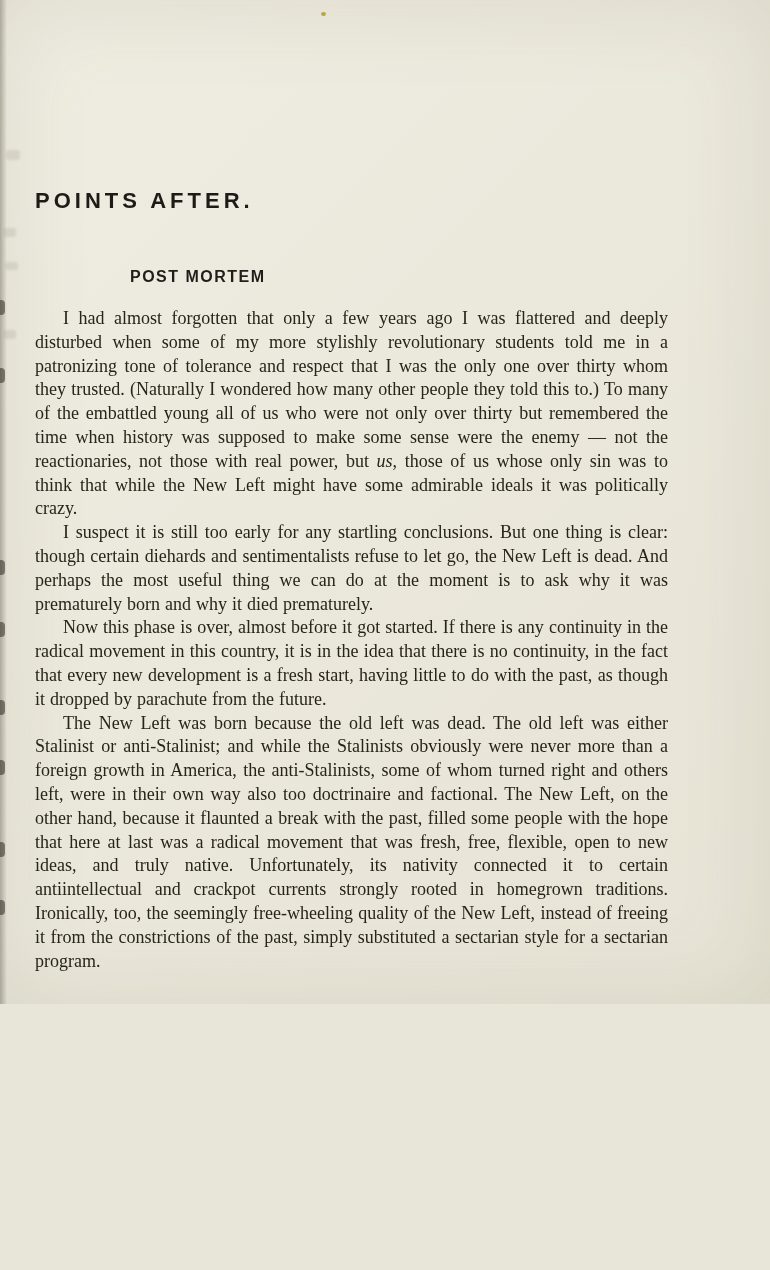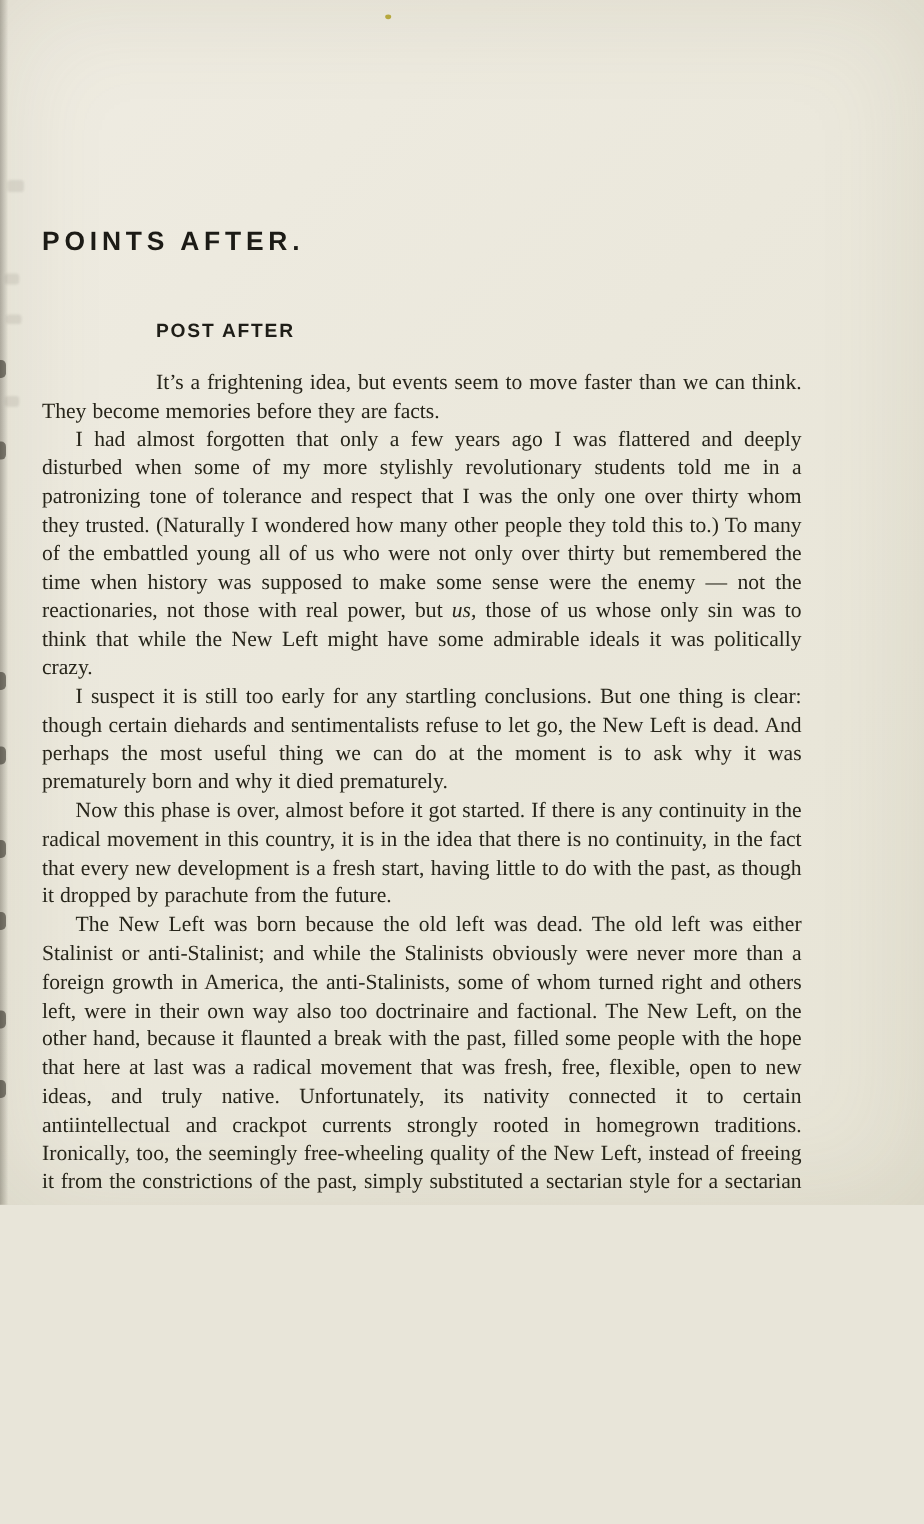--- a/index.html
+++ b/index.html
@@ -116,23 +116,22 @@
 
   <div class="speck"></div>
 
   <div class="smudge" style="left:6px; top:150px; width:14px; height:10px;"></div>
   <div class="smudge" style="left:4px; top:228px; width:12px; height:9px;"></div>
   <div class="smudge" style="left:5px; top:262px; width:13px; height:8px;"></div>
   <div class="smudge" style="left:4px; top:330px; width:12px; height:9px;"></div>
 
   <h1 class="title">POINTS AFTER.</h1>
 
-  <h2 class="section-heading">POST AFTER</h2>
+  <h2 class="section-heading">POST MORTEM</h2>
 
   <div class="body-text">
-    <p class="para first">It’s a frightening idea, but events seem to move faster than we can think. They become memories before they are facts.</p>
     <p class="para"><span>I had almost forgotten that only a few years ago I was flattered and deeply disturbed when some of my more stylishly revolutionary students told me in a patronizing tone of tolerance and respect that I was the only one over thirty whom they trusted. (Naturally I wondered how many other people they told this to.) To many of the embattled young all of us who were not only over thirty but remembered the time when history was supposed to make some sense were the enemy — not the reactionaries, not those with real power, but </span><span style="font-style: italic;">us,</span><span> those of us whose only sin was to think that while the New Left might have some admirable ideals it was politically crazy.</span></p>
     <p class="para">I suspect it is still too early for any startling conclusions. But one thing is clear: though certain diehards and sentimentalists refuse to let go, the New Left is dead. And perhaps the most useful thing we can do at the moment is to ask why it was prematurely born and why it died prematurely.</p>
     <p class="para">Now this phase is over, almost before it got started. If there is any continuity in the radical movement in this country, it is in the idea that there is no continuity, in the fact that every new development is a fresh start, having little to do with the past, as though it dropped by parachute from the future.</p>
     <p class="para">The New Left was born because the old left was dead. The old left was either Stalinist or anti-Stalinist; and while the Stalinists obviously were never more than a foreign growth in America, the anti-Stalinists, some of whom turned right and others left, were in their own way also too doctrinaire and factional. The New Left, on the other hand, because it flaunted a break with the past, filled some people with the hope that here at last was a radical movement that was fresh, free, flexible, open to new ideas, and truly native. Unfortunately, its nativity connected it to certain antiintellectual and crackpot currents strongly rooted in homegrown traditions. Ironically, too, the seemingly free-wheeling quality of the New Left, instead of freeing it from the constrictions of the past, simply substituted a sectarian style for a sectarian program.</p>
   </div>
 
 </div>
 
 </body></html>

